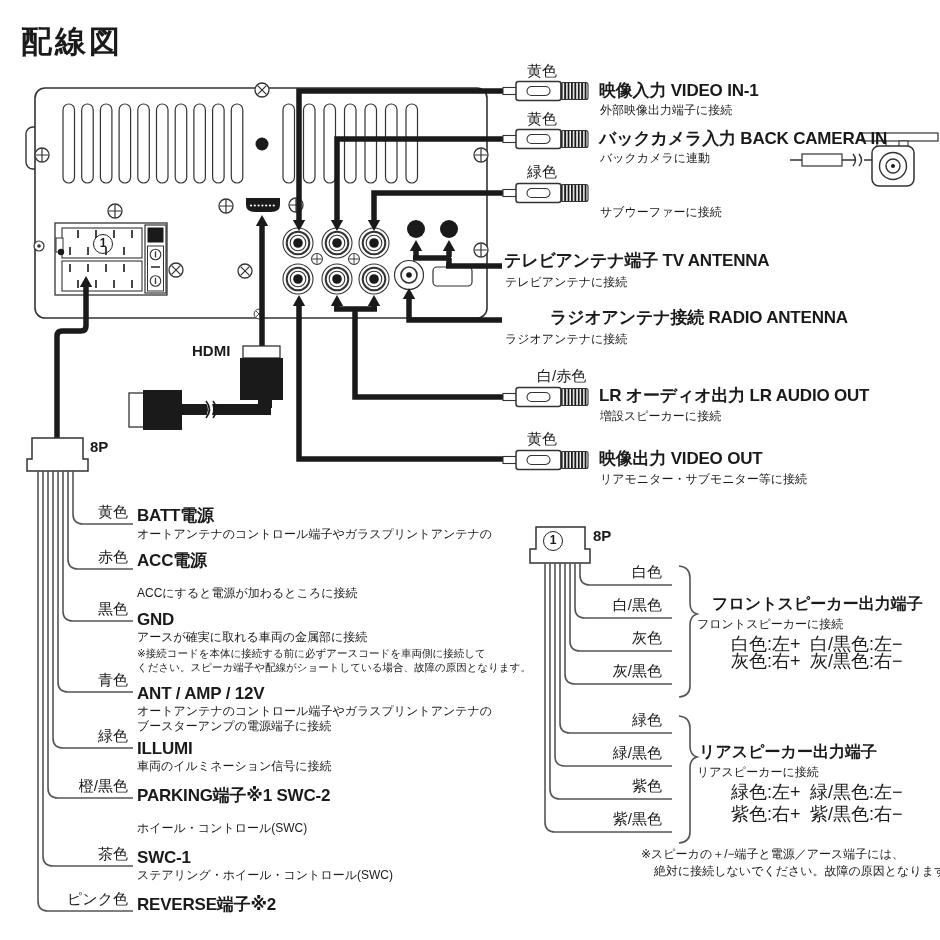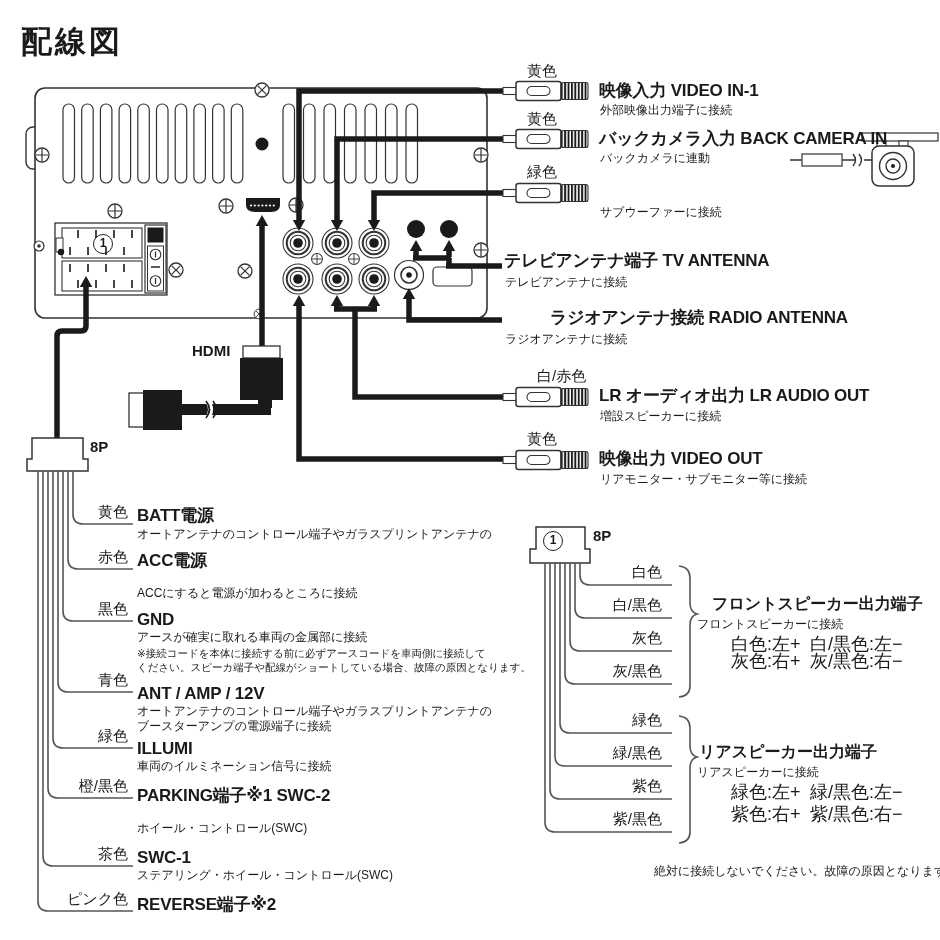--- a/index.html
+++ b/index.html
@@ -324,15 +324,16 @@
   <div class="abs spec" style="left:731px;top:651px;">灰色:右+</div>
   <div class="abs spec" style="left:810px;top:651px;">灰/黒色:右−</div>
 
   <div class="abs head16" style="left:699px;top:743px;">リアスピーカー出力端子</div>
   <div class="abs desc" style="left:697px;top:766px;">リアスピーカーに接続</div>
   <div class="abs spec" style="left:731px;top:782px;">緑色:左+</div>
   <div class="abs spec" style="left:810px;top:782px;">緑/黒色:左−</div>
   <div class="abs spec" style="left:731px;top:804px;">紫色:右+</div>
   <div class="abs spec" style="left:810px;top:804px;">紫/黒色:右−</div>
 
+  <div class="abs desc" style="left:641px;top:848px;">※スピーカの＋/−端子と電源／アース端子には、</div>
   <div class="abs desc" style="left:654px;top:865px;">絶対に接続しないでください。故障の原因となります。</div>
 
 </div>
 
 </body></html>

